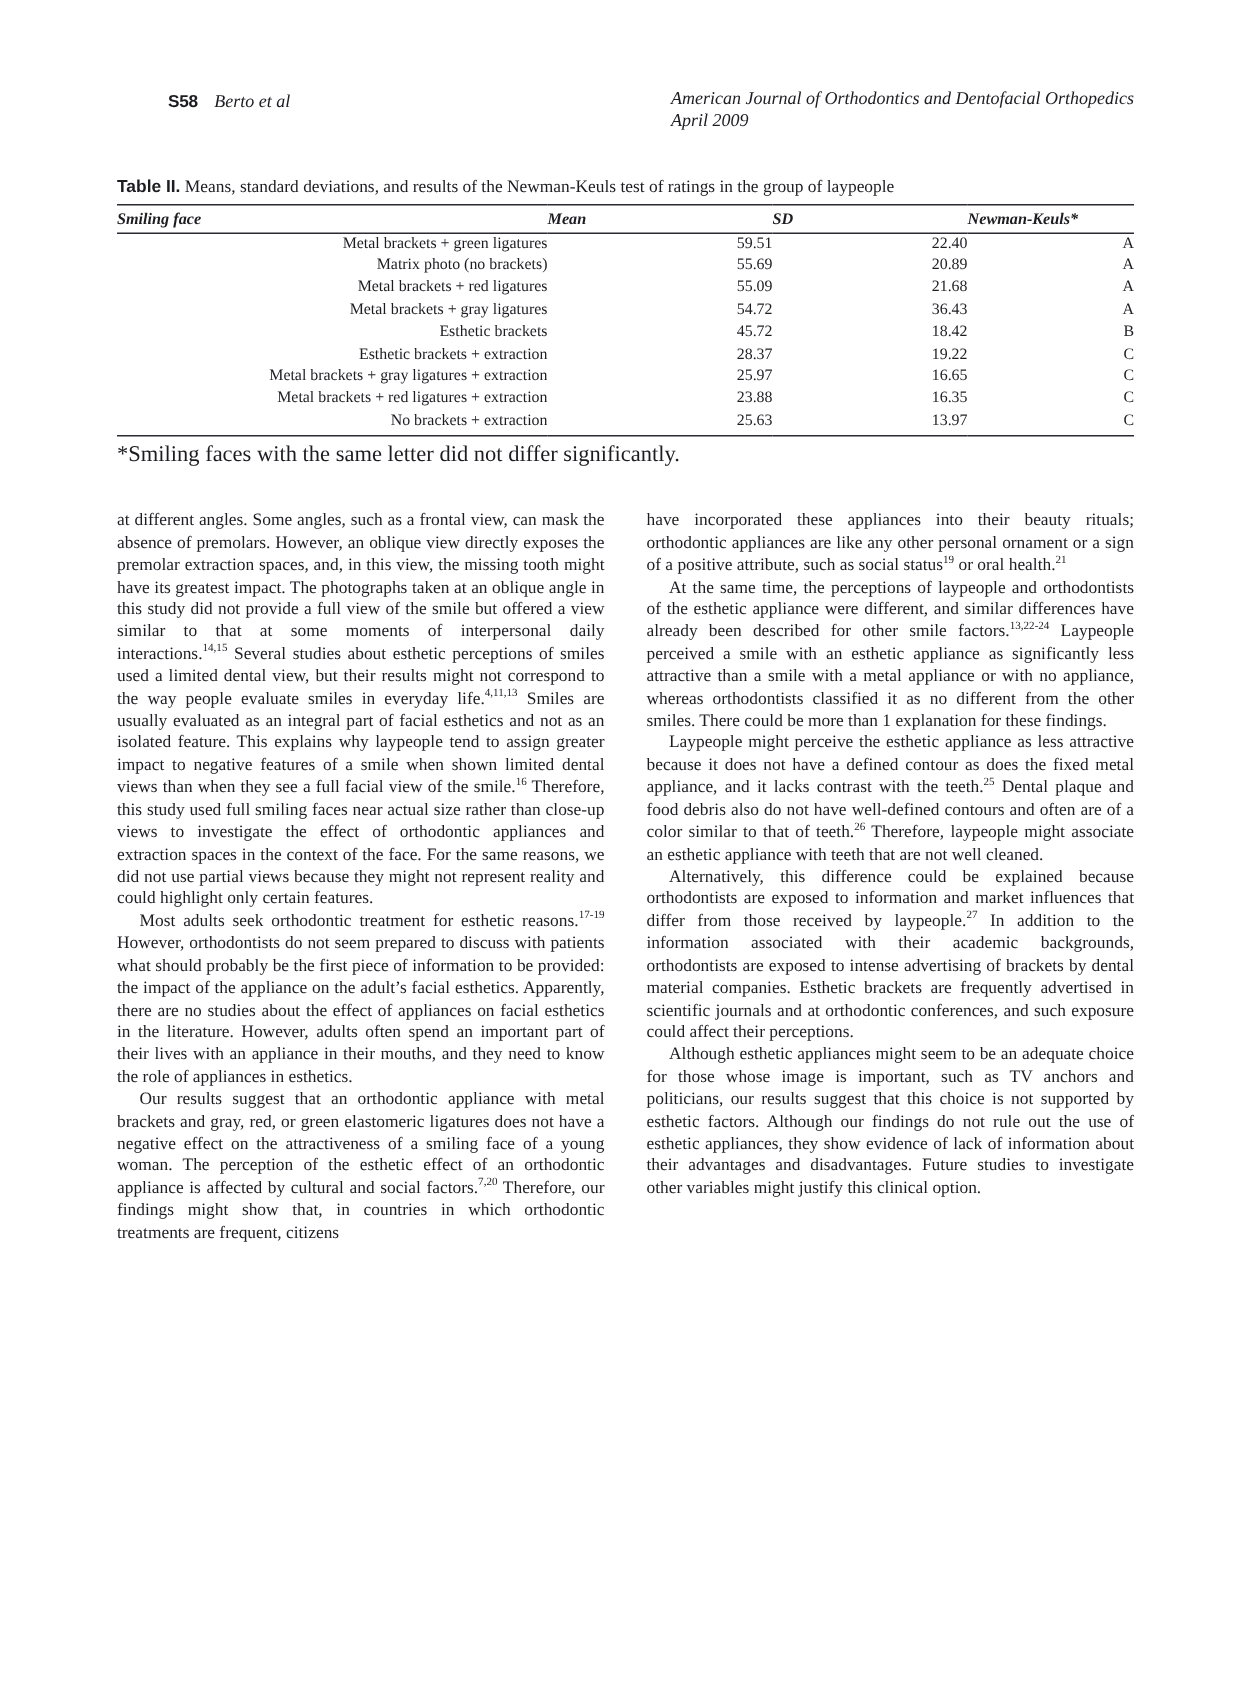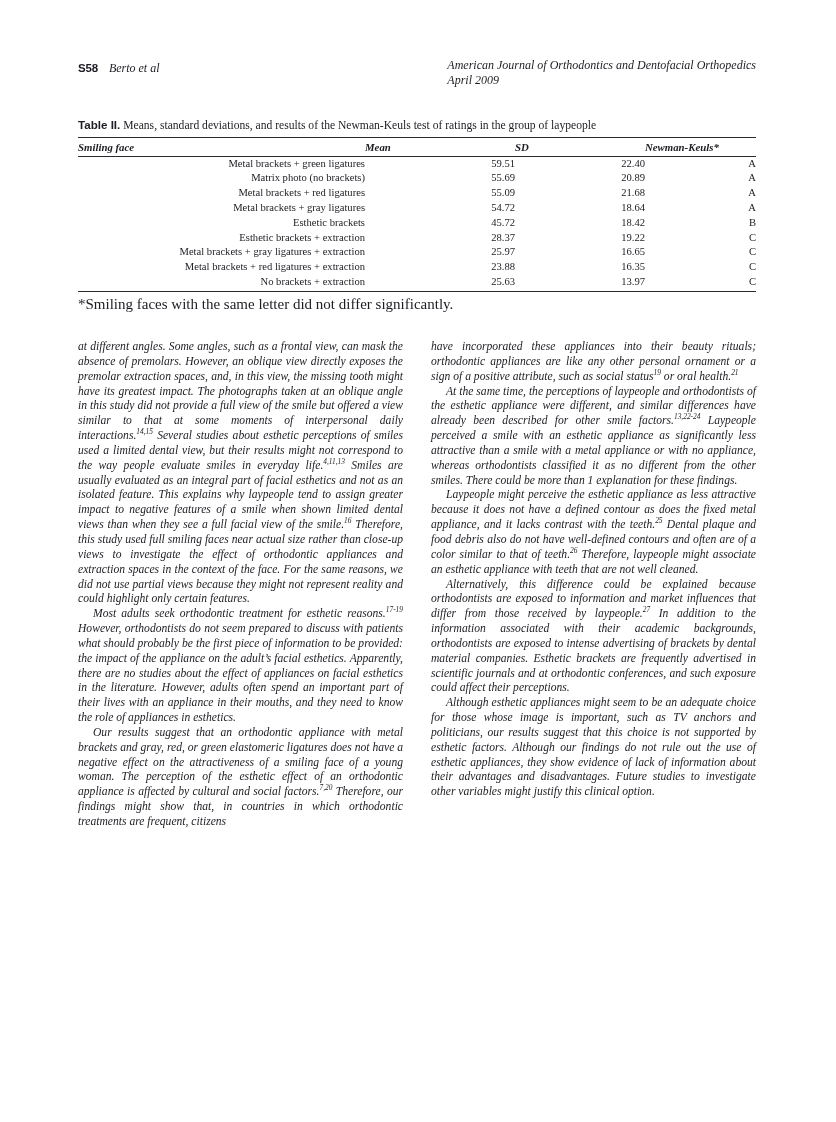--- a/index.html
+++ b/index.html
@@ -34,20 +34,21 @@
     position: absolute;
     left: 0;
     top: 0;
     white-space: nowrap;
   }
   .folio {
     font-family: "Liberation Sans", "DejaVu Sans", sans-serif;
     font-weight: bold;
     font-size: 11.5px;
     letter-spacing: -0.2px;
+    margin-left: 34px;
   }
   .runhead-author {
     font-style: italic;
     font-size: 12px;
     margin-left: 11px;
   }
   .runhead-right {
     position: absolute;
     right: 0;
     top: 0;
@@ -130,21 +131,20 @@
     width: 325px;
     font-size: 11.6px;
     line-height: 14.85px;
     text-align: justify;
     text-justify: inter-word;
     hyphens: manual;
   }
   .col p {
     margin: 0;
     text-indent: 0;
-    font-style: italic;
   }
   .col p.indent {
     text-indent: 15px;
   }
   sup {
     font-size: 7.4px;
     vertical-align: super;
     line-height: 0;
   }
 </style>
@@ -193,21 +193,21 @@
         </tr>
         <tr>
           <td>Metal brackets + red ligatures</td>
           <td>55.09</td>
           <td>21.68</td>
           <td>A</td>
         </tr>
         <tr>
           <td>Metal brackets + gray ligatures</td>
           <td>54.72</td>
-          <td>18.64</td>
+          <td>36.43</td>
           <td>A</td>
         </tr>
         <tr>
           <td>Esthetic brackets</td>
           <td>45.72</td>
           <td>18.42</td>
           <td>B</td>
         </tr>
         <tr>
           <td>Esthetic brackets + extraction</td>

